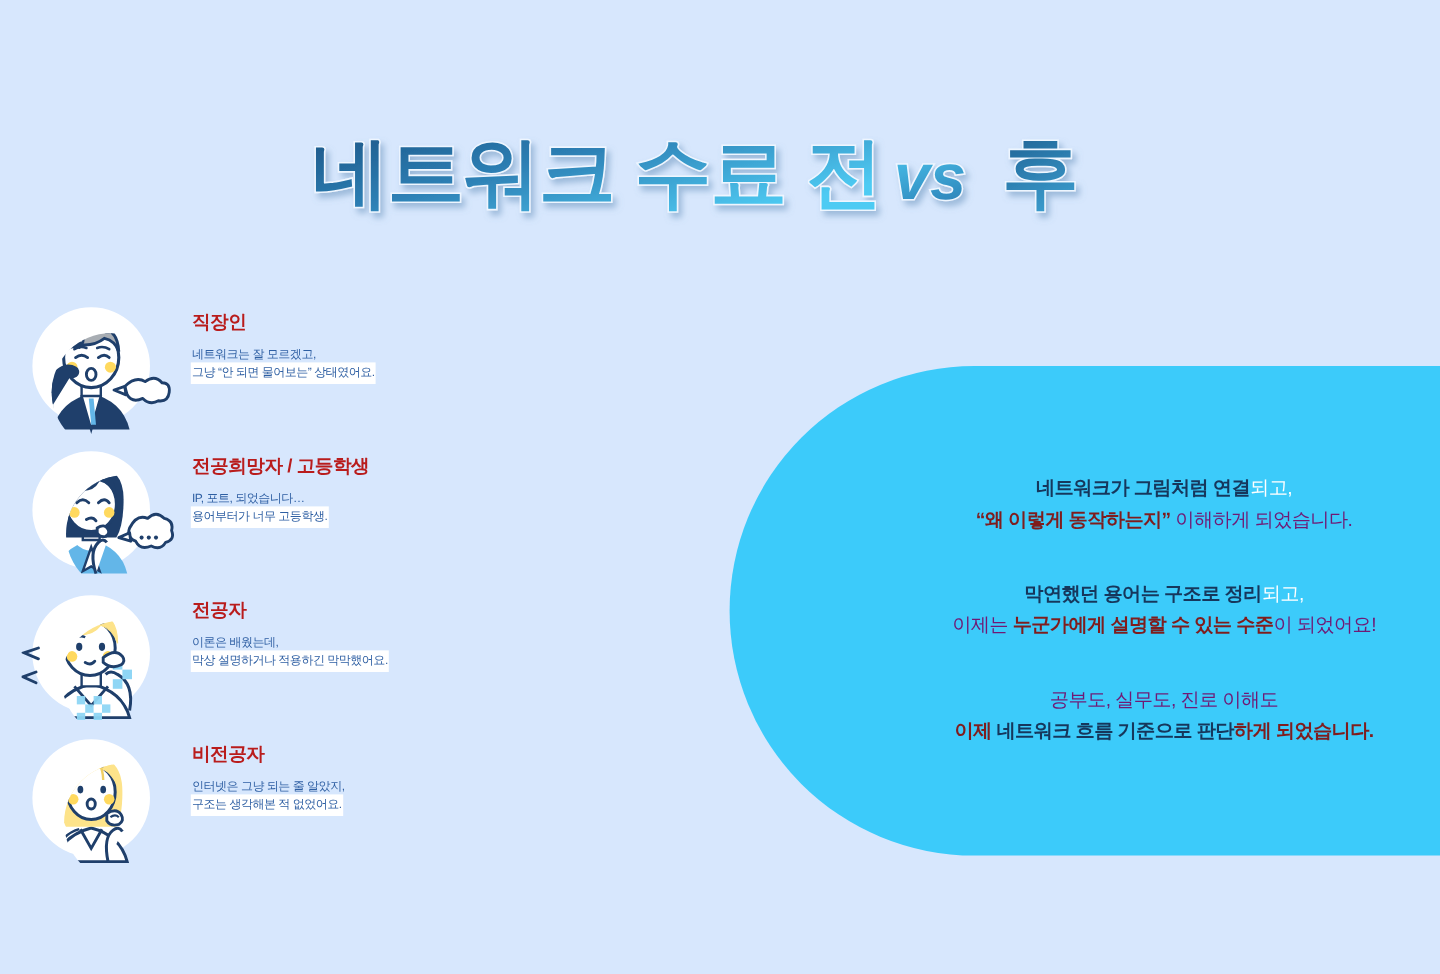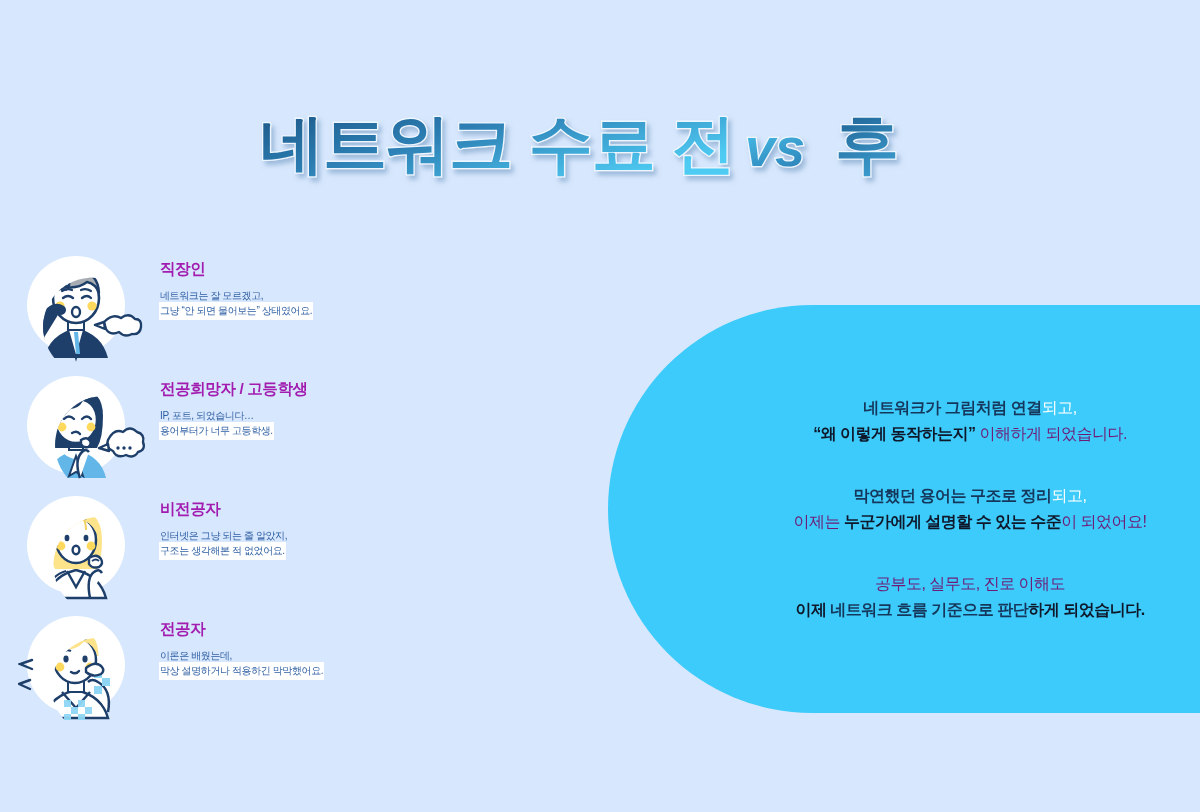--- a/index.html
+++ b/index.html
@@ -64,21 +64,21 @@
   .avatar svg { display: block; }
 
   .before-text {
     padding-top: 12px;
     margin-left: 12px;
   }
 
   .before-role {
     font-size: 15.5px;
     font-weight: bold;
-    color: #a21caf;
+    color: #b91c1c;
     letter-spacing: -0.4px;
     margin-bottom: 9px;
     line-height: 1.2;
   }
 
   .before-line {
     font-size: 10px;
     color: #2e5fa3;
     letter-spacing: -0.4px;
     line-height: 1.55;
@@ -118,21 +118,21 @@
     letter-spacing: -0.5px;
     line-height: 1.62;
     color: #ffffff;
   }
 
   .after-line b.dark {
     color: #16375c;
     font-weight: bold;
   }
   .after-line b.white {
-    color: #0f172a;
+    color: #7f1d1d;
     font-weight: bold;
     text-align: right;
   }
   .after-line span.soft {
     color: #701a75;
     font-weight: normal;
   }
   .after-line span.plainwhite {
     color: #ffffff;
     font-weight: normal;
@@ -264,56 +264,20 @@
         <div class="before-line hl">용어부터가 너무 고등학생.</div>
       </div>
     </div>
 
     <div class="before-row">
       <div class="avatar">
         <svg width="130" height="118" viewBox="0 0 130 118">
           <circle cx="58" cy="57" r="49" fill="#ffffff"></circle>
           <g clip-path="circle(49px at 58px 57px)">
 
-            <path d="M28 110 q6-22 30-28 q24 6 30 28z" fill="#ffffff" stroke="#1f3f6b" stroke-width="2.4"></path>
-            <path d="M49 83 l9 16 9-16" fill="none" stroke="#1f3f6b" stroke-width="2.4"></path>
-            <path d="M34 92 q6-7 14-9" fill="none" stroke="#1f3f6b" stroke-width="2"></path>
-
-            <path d="M32 52 q0-30 26-30 q26 0 26 30 q0 20-5 29 l-42 0 q-5-9 -5-29z" fill="#fde38a"></path>
-
-            <ellipse cx="58" cy="52" rx="20" ry="23" fill="#ffffff" stroke="#1f3f6b" stroke-width="2.5"></ellipse>
-
-            <path d="M38 45 q2-24 20-24 q19 0 21 24 q-7-14 -18-13 q-9 5 -15 9 q-5 1-8 4z" fill="#fde38a" stroke="#fde38a" stroke-width="1"></path>
-            <path d="M62 24 q6 8 6 18" fill="none" stroke="#f0cf63" stroke-width="2"></path>
-
-            <ellipse cx="49" cy="50" rx="2.4" ry="3.2" fill="#1f3f6b"></ellipse>
-            <ellipse cx="68" cy="50" rx="2.4" ry="3.2" fill="#1f3f6b"></ellipse>
-            <circle cx="43" cy="58" r="4.4" fill="#ffd95e"></circle>
-            <circle cx="73" cy="58" r="4.4" fill="#ffd95e"></circle>
-            <ellipse cx="58" cy="62" rx="3.4" ry="4.2" fill="none" stroke="#1f3f6b" stroke-width="2.4"></ellipse>
-
-            <path d="M72 110 q-4-20 4-26 q5-4 8 1" fill="#ffffff" stroke="#1f3f6b" stroke-width="2.5"></path>
-            <path d="M71 70 q8-5 12 1 q3 5-2 8 q-7 2-10-3z" fill="#ffffff" stroke="#1f3f6b" stroke-width="2.4"></path>
-            <path d="M74 73 q4-3 7 0" fill="none" stroke="#1f3f6b" stroke-width="1.8"></path>
-          </g>
-        </svg>
-      </div>
-      <div class="before-text">
-        <div class="before-role">비전공자</div>
-        <div class="before-line">인터넷은 그냥 되는 줄 알았지,</div>
-        <div class="before-line hl">구조는 생각해본 적 없었어요.</div>
-      </div>
-    </div>
-
-    <div class="before-row">
-      <div class="avatar">
-        <svg width="130" height="118" viewBox="0 0 130 118">
-          <circle cx="58" cy="57" r="49" fill="#ffffff"></circle>
-          <g clip-path="circle(49px at 58px 57px)">
-
             <path d="M26 110 q6-22 32-28 q26 6 32 28z" fill="#ffffff" stroke="#1f3f6b" stroke-width="2.4"></path>
             <path d="M44 84 l14 16 14-16" fill="none" stroke="#1f3f6b" stroke-width="2.4"></path>
             <g opacity="0.95">
               <rect x="46" y="92" width="7" height="7" fill="#8fd6f5"></rect>
               <rect x="60" y="92" width="7" height="7" fill="#8fd6f5"></rect>
               <rect x="53" y="99" width="7" height="7" fill="#8fd6f5"></rect>
               <rect x="67" y="99" width="7" height="7" fill="#8fd6f5"></rect>
               <rect x="46" y="106" width="7" height="6" fill="#8fd6f5"></rect>
               <rect x="60" y="106" width="7" height="6" fill="#8fd6f5"></rect>
             </g>
@@ -346,20 +310,56 @@
           </g>
         </svg>
       </div>
       <div class="before-text">
         <div class="before-role">전공자</div>
         <div class="before-line">이론은 배웠는데,</div>
         <div class="before-line hl">막상 설명하거나 적용하긴 막막했어요.</div>
       </div>
     </div>
 
+    <div class="before-row">
+      <div class="avatar">
+        <svg width="130" height="118" viewBox="0 0 130 118">
+          <circle cx="58" cy="57" r="49" fill="#ffffff"></circle>
+          <g clip-path="circle(49px at 58px 57px)">
+
+            <path d="M28 110 q6-22 30-28 q24 6 30 28z" fill="#ffffff" stroke="#1f3f6b" stroke-width="2.4"></path>
+            <path d="M49 83 l9 16 9-16" fill="none" stroke="#1f3f6b" stroke-width="2.4"></path>
+            <path d="M34 92 q6-7 14-9" fill="none" stroke="#1f3f6b" stroke-width="2"></path>
+
+            <path d="M32 52 q0-30 26-30 q26 0 26 30 q0 20-5 29 l-42 0 q-5-9 -5-29z" fill="#fde38a"></path>
+
+            <ellipse cx="58" cy="52" rx="20" ry="23" fill="#ffffff" stroke="#1f3f6b" stroke-width="2.5"></ellipse>
+
+            <path d="M38 45 q2-24 20-24 q19 0 21 24 q-7-14 -18-13 q-9 5 -15 9 q-5 1-8 4z" fill="#fde38a" stroke="#fde38a" stroke-width="1"></path>
+            <path d="M62 24 q6 8 6 18" fill="none" stroke="#f0cf63" stroke-width="2"></path>
+
+            <ellipse cx="49" cy="50" rx="2.4" ry="3.2" fill="#1f3f6b"></ellipse>
+            <ellipse cx="68" cy="50" rx="2.4" ry="3.2" fill="#1f3f6b"></ellipse>
+            <circle cx="43" cy="58" r="4.4" fill="#ffd95e"></circle>
+            <circle cx="73" cy="58" r="4.4" fill="#ffd95e"></circle>
+            <ellipse cx="58" cy="62" rx="3.4" ry="4.2" fill="none" stroke="#1f3f6b" stroke-width="2.4"></ellipse>
+
+            <path d="M72 110 q-4-20 4-26 q5-4 8 1" fill="#ffffff" stroke="#1f3f6b" stroke-width="2.5"></path>
+            <path d="M71 70 q8-5 12 1 q3 5-2 8 q-7 2-10-3z" fill="#ffffff" stroke="#1f3f6b" stroke-width="2.4"></path>
+            <path d="M74 73 q4-3 7 0" fill="none" stroke="#1f3f6b" stroke-width="1.8"></path>
+          </g>
+        </svg>
+      </div>
+      <div class="before-text">
+        <div class="before-role">비전공자</div>
+        <div class="before-line">인터넷은 그냥 되는 줄 알았지,</div>
+        <div class="before-line hl">구조는 생각해본 적 없었어요.</div>
+      </div>
+    </div>
+
   </div>
 
   <div class="after-panel">
 
     <div class="after-block">
       <div class="after-line">
         <b class="dark">네트워크가 그림처럼 연결</b><span class="plainwhite">되고,</span>
       </div>
       <div class="after-line">
         <b class="white">“왜 이렇게 동작하는지”</b><span class="soft"> 이해하게 되었습니다.</span>

